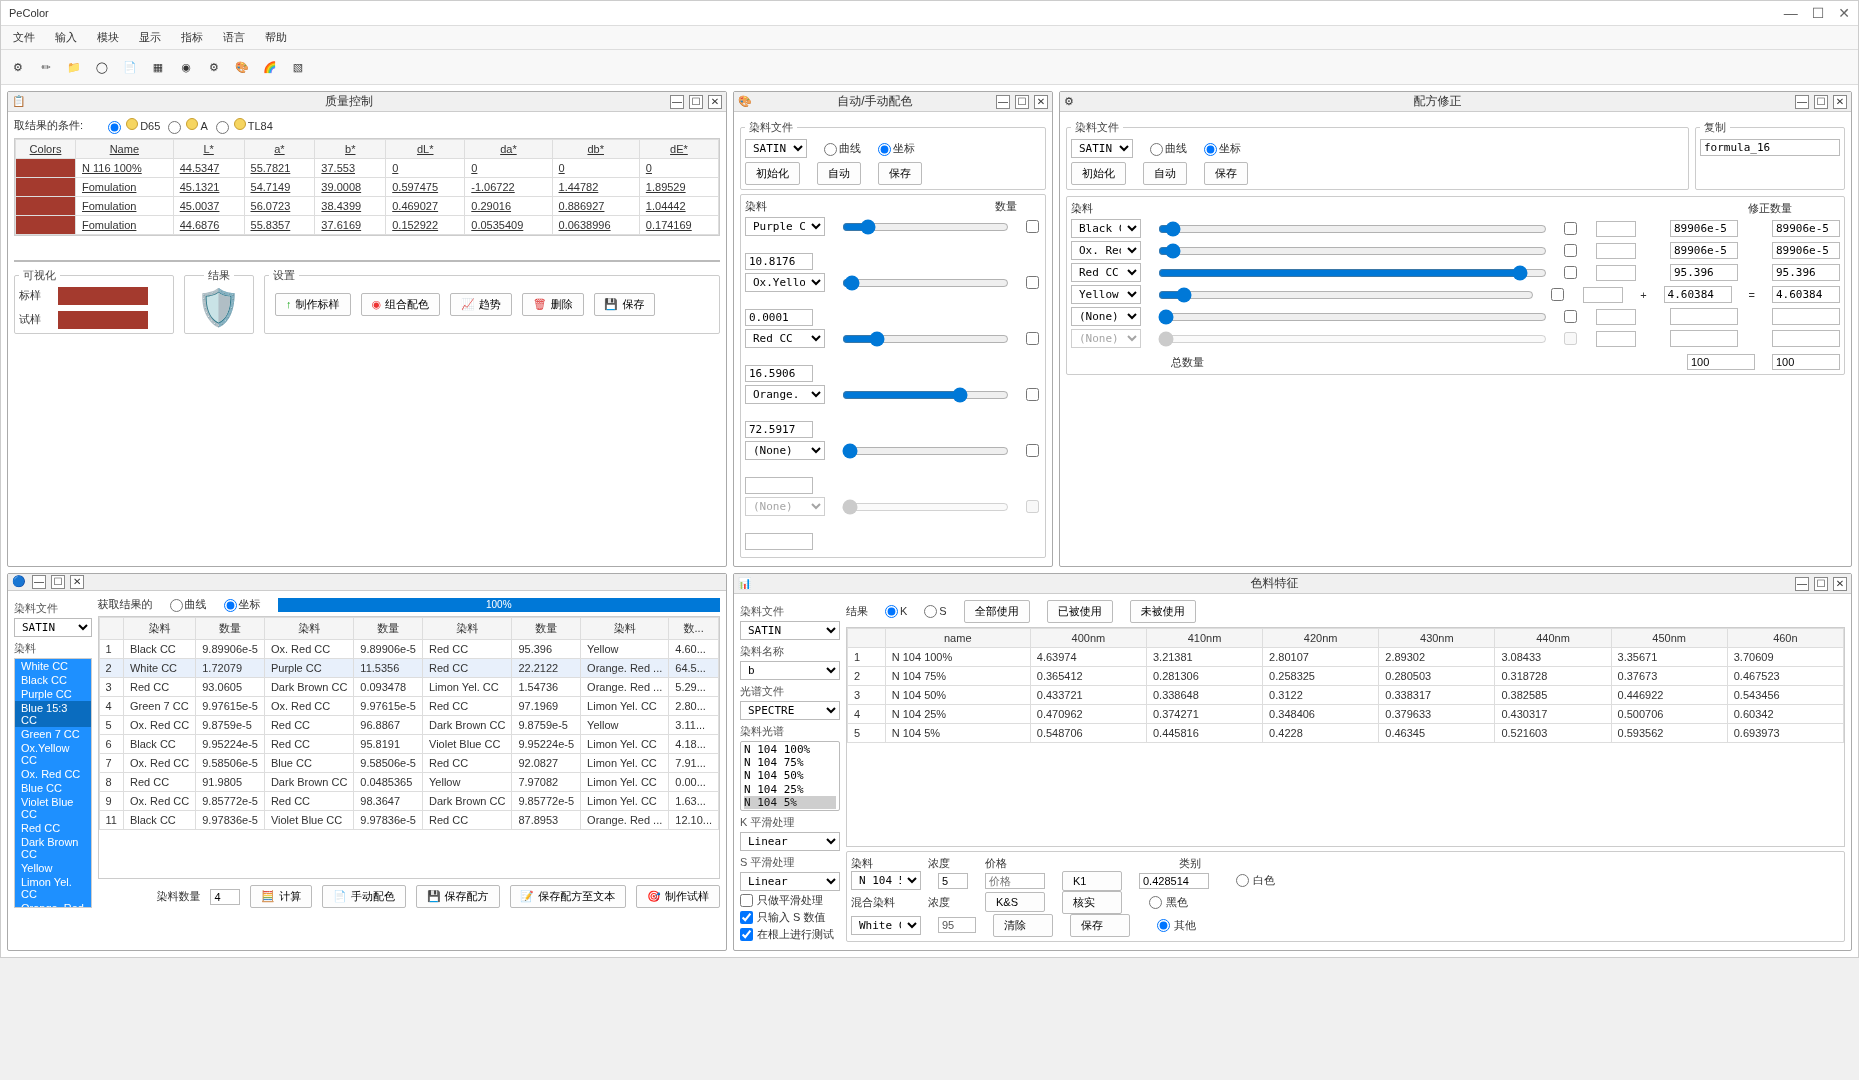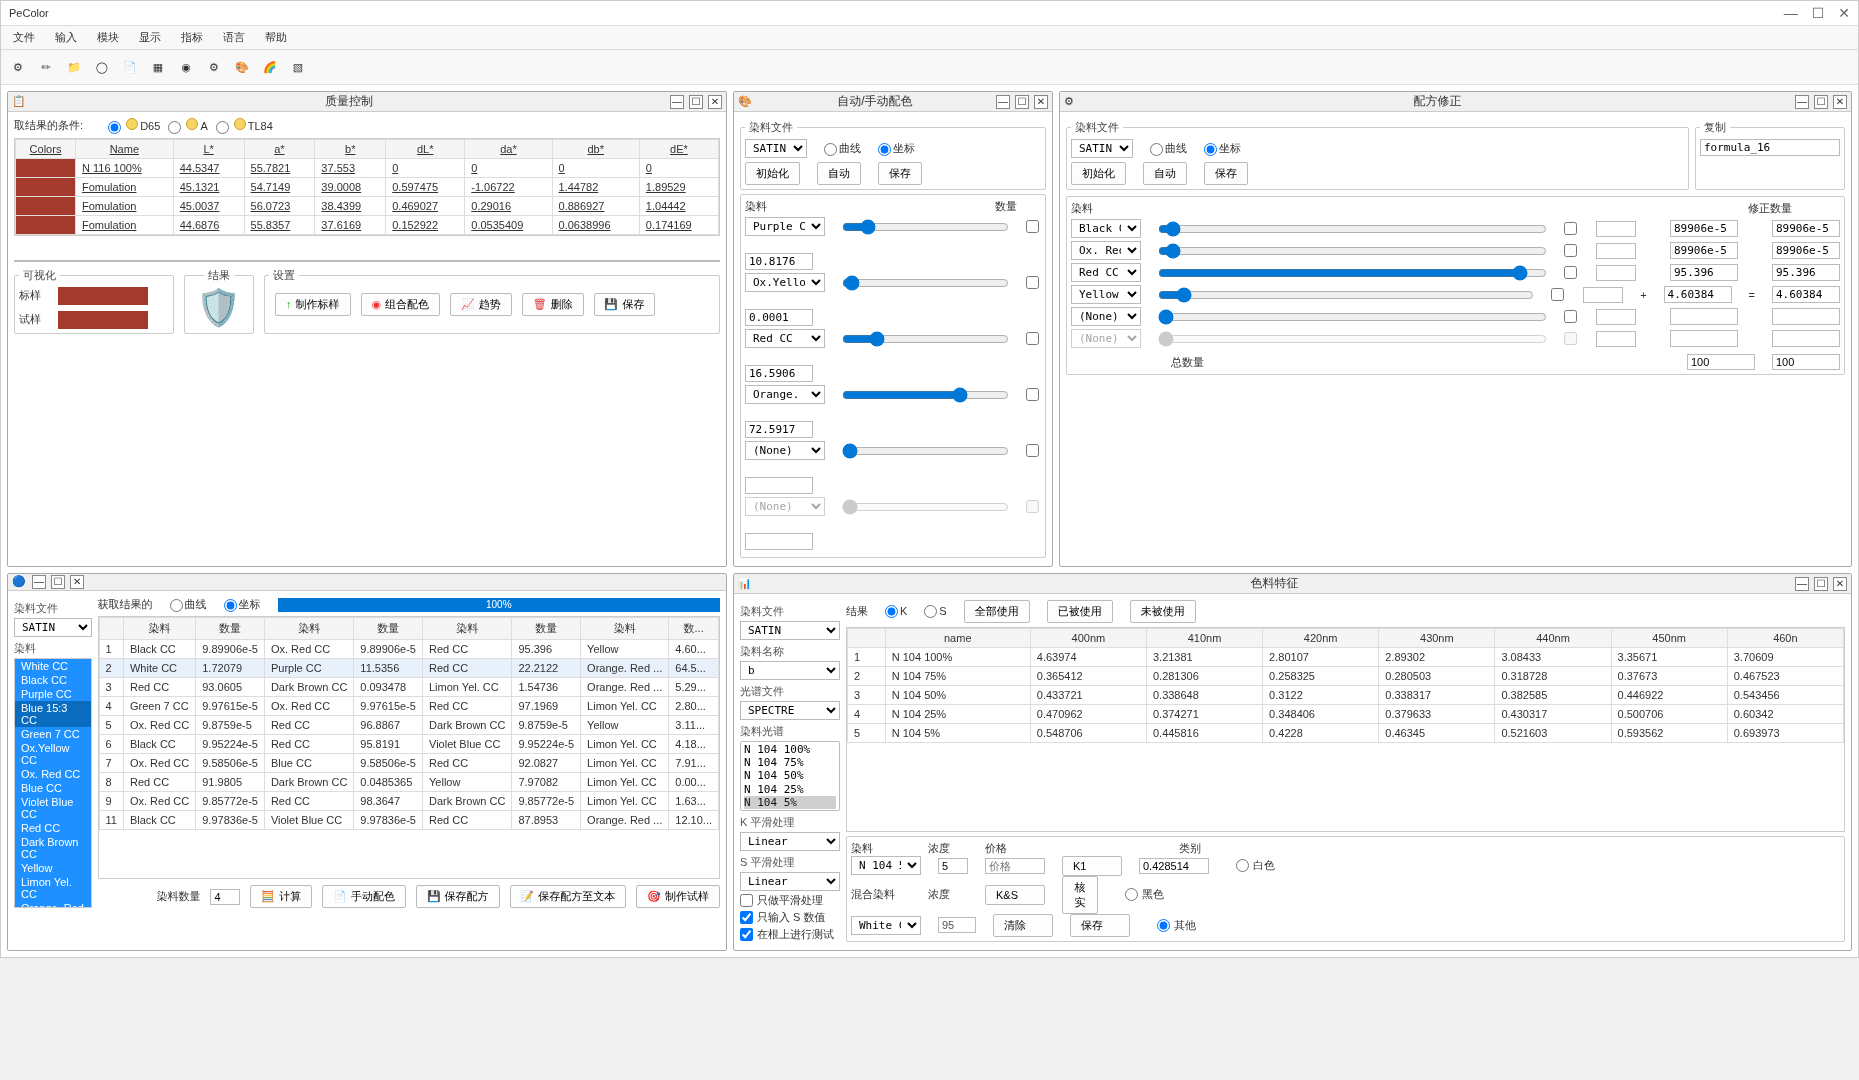--- a/index.html
+++ b/index.html
@@ -709,21 +709,21 @@
                 <div class="checkbox-row">
                     <input type="radio" name="cat" style="">
                     <span>白色</span>
                   </div>
               </div>
             </div>
             <div class="row">
               <span style="width:60px">混合染料</span>
               <span style="width:40px">浓度</span>
               <button class="btn" style="width:60px">K&amp;S</button>
-              <button class="btn" style="width:36px">核实</button>
+              <button class="btn" style="width:60px">核实</button>
               <div style="margin-left:10px;">
                 <div class="checkbox-row">
                     <input type="radio" name="cat" style="">
                     <span>黑色</span>
                   </div>
               </div>
             </div>
             <div class="row">
               <select class="mono" style="width:70px"><option>White CC</option></select>
               <input type="text" style="width: 38px;" disabled="" value="95">

